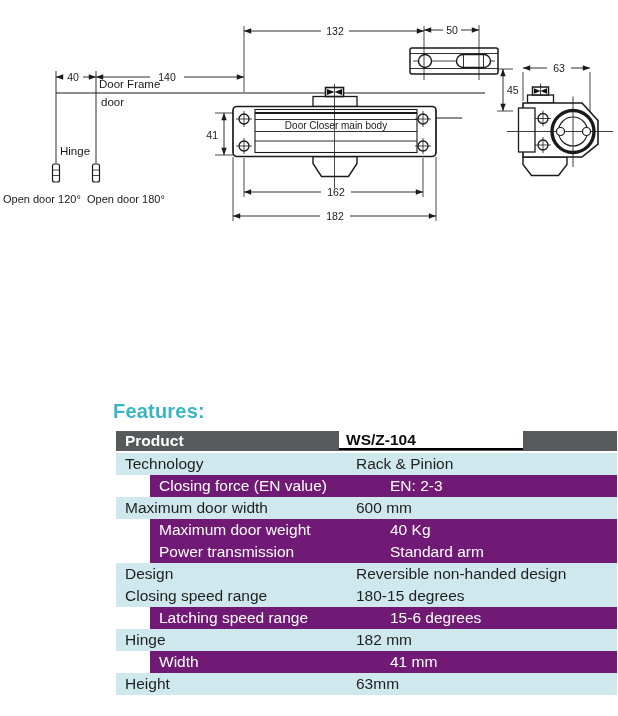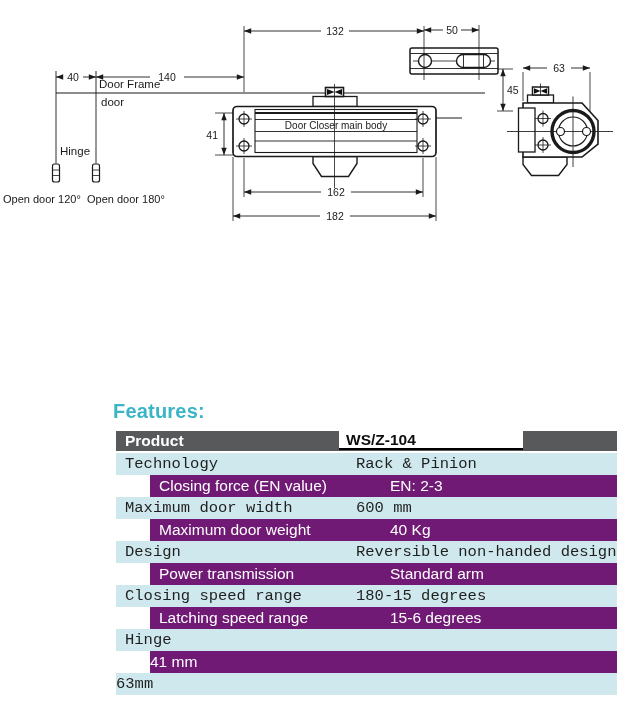--- a/index.html
+++ b/index.html
@@ -16,21 +16,21 @@
   .spec-row{display:flex;align-items:center;height:22px;box-sizing:border-box;}
   .spec-row .label{flex:0 0 231px;padding-left:9px;white-space:nowrap;overflow:hidden;}
   .spec-row .value{flex:1;white-space:nowrap;overflow:hidden;}
   .spec-row.header{background:#58595b;position:relative;border-bottom:2px solid #ffffff;}
   .spec-row.header .label{color:#ffffff;font-weight:700;}
   .white-box{
     position:absolute;left:223px;top:0;width:184px;height:19px;background:#ffffff;
     border-bottom:2px solid #000000;display:flex;align-items:flex-start;box-sizing:border-box;
   }
   .white-box span{font-weight:700;color:#0d0d0d;padding-left:7px;}
-  .row-light{background:#cfe8ed;color:#1f1f1f;font-family:Liberation Mono, monospace;}
+  .row-light{background:#cfe8ed;color:#1f1f1f;}
   .row-teal{background:#701a75;color:#ffffff;margin-left:34px;}
 </style>
 </head>
 <body>
 
 <div class="page">
 
   
   <svg width="618" height="240" viewBox="0 0 618 240" fill="none" stroke="#1a1a1a" stroke-width="1" stroke-linecap="butt">
     <defs>
@@ -200,39 +200,42 @@
       <div class="value">EN: 2-3</div>
     </div>
     <div class="spec-row row-light">
       <div class="label">Maximum door width</div>
       <div class="value">600 mm</div>
     </div>
     <div class="spec-row row-teal">
       <div class="label">Maximum door weight</div>
       <div class="value">40 Kg</div>
     </div>
+    <div class="spec-row row-teal">
+      <div class="label">Power transmission</div>
+      <div class="value">Standard arm</div>
+    </div>
     <div class="spec-row row-light">
       <div class="label">Design</div>
       <div class="value">Reversible non-handed design</div>
     </div>
-    <div class="spec-row row-teal">
-      <div class="label">Power transmission</div>
-      <div class="value">Standard arm</div>
-    </div>
     <div class="spec-row row-light">
       <div class="label">Closing speed range</div>
       <div class="value">180-15 degrees</div>
     </div>
     <div class="spec-row row-teal">
       <div class="label">Latching speed range</div>
       <div class="value">15-6 degrees</div>
     </div>
     <div class="spec-row row-light">
       <div class="label">Hinge</div>
-    </div>
-    <div class="spec-row row-teal">
+      <div class="value">182 mm</div>
+    </div>
+    <div class="spec-row row-teal">
+      <div class="label">Width</div>
       <div class="value">41 mm</div>
     </div>
     <div class="spec-row row-light">
+      <div class="label">Height</div>
       <div class="value">63mm</div>
     </div>
   </div>
 </div>
 
 </body></html>

